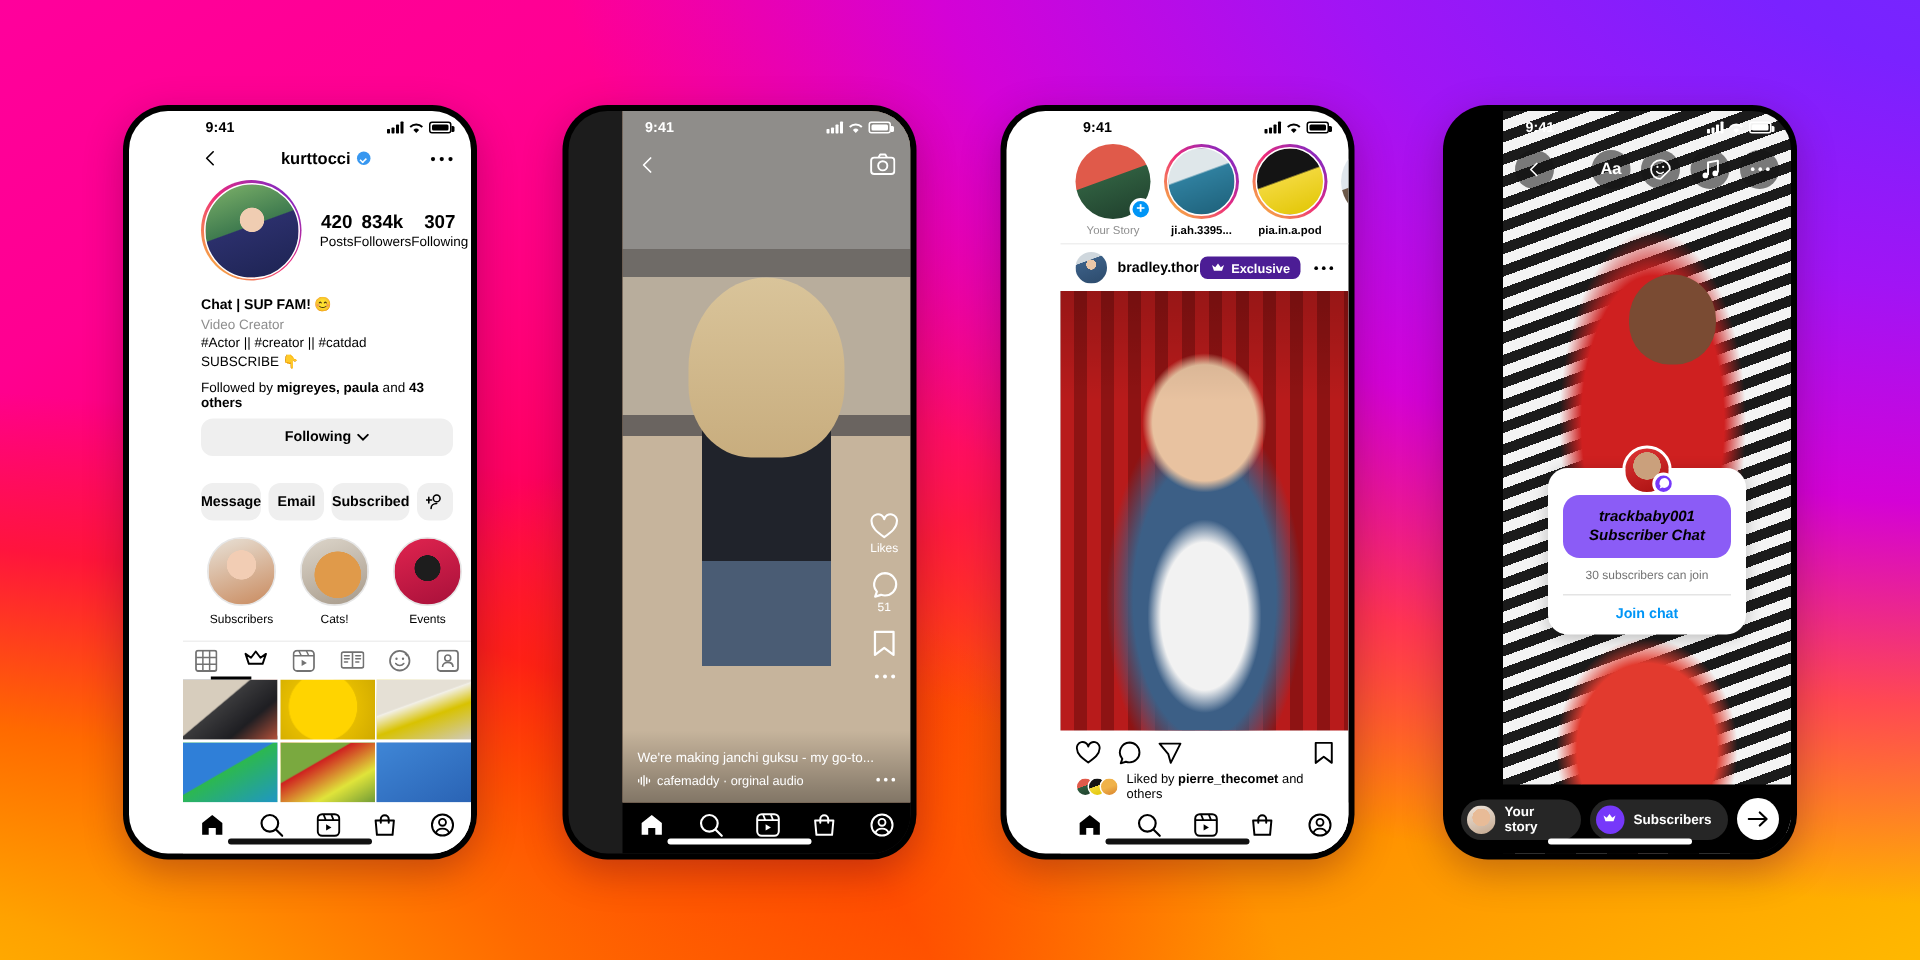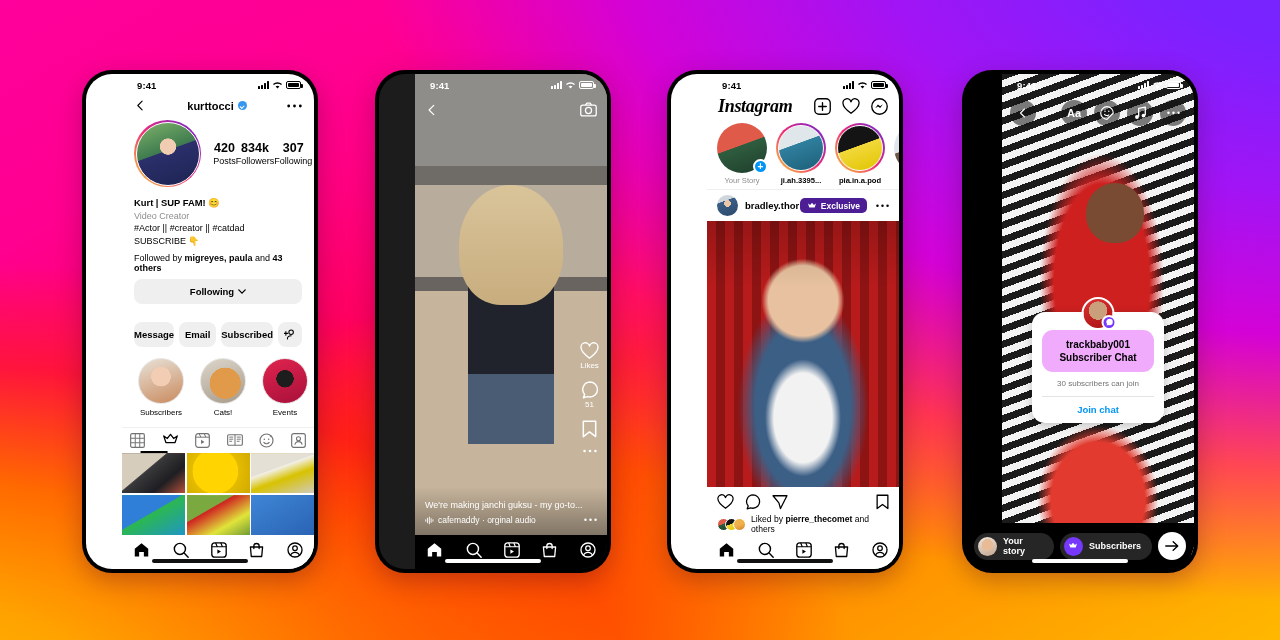--- a/index.html
+++ b/index.html
@@ -174,21 +174,21 @@
     position:absolute; left:50%; transform:translateX(-50%); top:48%;
     width:132px; background:#fff; border-radius:13px; padding: 18px 10px 0;
     text-align:center; box-shadow:0 2px 10px rgba(0,0,0,.22);
   }
   .sticker .head-av { position:absolute; top:-15px; left:50%; transform:translateX(-50%);
                       width:33px; height:33px; border:2px solid #fff; }
   .sticker .mini {
     position:absolute; right:-4px; bottom:-2px; width:15px; height:15px; border-radius:50%;
     background:#7638fa; border:2px solid #fff; display:flex; align-items:center; justify-content:center;
   }
-  .bubble { background:#f0abfc; border-radius:11px; padding: 8px 6px; }
+  .bubble { background:#8b5cf6; border-radius:11px; padding: 8px 6px; font-style: italic; }
   .bubble .t { font-size:10px; font-weight:bold; color:#000; line-height:1.3; }
   .sticker .sub { font-size:8px; color:#737373; padding: 7px 0 8px; }
   .sticker .join { border-top:1px solid #e4e4e4; font-size:9.5px; font-weight:bold;
                    color:#0095f6; padding: 7px 0 8px; }
   .p4-bottom { position:absolute; left:0; right:0; bottom:0; height:46px;
                display:flex; align-items:center; gap:6px; padding: 0 8px; background:#000; }
   .pill { background:#262626; border-radius:16px; height:27px; display:flex;
           align-items:center; gap:6px; padding: 0 11px 0 4px; color:#fff; font-size:9px; font-weight:bold; flex:1; }
   .pill .av { width:19px; height:19px; }
   .pill .dot { width:19px; height:19px; border-radius:50%; background:#7638fa;
@@ -278,21 +278,21 @@
             <div class="l">Followers</div>
           </div>
           <div>
             <div class="n">307</div>
             <div class="l">Following</div>
           </div>
         </div>
       </div>
 
       <div class="p1-bio">
-        <div class="name">Kurt | SUP FAM! 😊</div>
+        <div class="name">Chat | SUP FAM! 😊</div>
         <div class="cat">Video Creator</div>
         <div>#Actor || #creator || #catdad</div>
         <div>SUBSCRIBE 👇</div>
       </div>
 
       <div class="p1-follow">
         <span>Followed by </span><b>migreyes, paula</b><span> and </span><b>43 others</b>
       </div>
 
       <div class="p1-btns">
@@ -532,36 +532,20 @@
               <i></i>
               <i></i>
             </span>
           <svg width="11" height="9" viewBox="0 0 11 9">
               <path d="M5.5 7.6 3.6 5.6a2.8 2.8 0 0 1 3.8 0zM1.9 4.1a5.3 5.3 0 0 1 7.2 0l.9-1a6.6 6.6 0 0 0-9 0z" fill="currentColor"></path>
             </svg>
           <span class="batt"></span>
         </span>
       </div>
 
-      <div class="p3-head">
-        <span class="p3-logo">Instagram</span>
-        <span class="p3-acts">
-          <svg width="17" height="17" viewBox="0 0 20 20">
-              <rect x=".9" y=".9" width="18.2" height="18.2" rx="5" fill="none" stroke="currentColor" stroke-width="1.6"></rect>
-              <path d="M10 5.6v8.8M5.6 10h8.8" stroke="currentColor" stroke-width="1.6" stroke-linecap="round"></path>
-            </svg>
-          <svg width="18" height="17" viewBox="0 0 22 20">
-              <path d="M11 18.2C5.6 14.3 1.3 11 1.3 6.6A4.9 4.9 0 0 1 11 4.4a4.9 4.9 0 0 1 9.7 2.2c0 4.4-4.3 7.7-9.7 11.6z" fill="none" stroke="currentColor" stroke-width="1.6" stroke-linejoin="round"></path>
-            </svg>
-          <svg width="17" height="17" viewBox="0 0 20 20">
-              <circle cx="10" cy="10" r="9.1" fill="none" stroke="currentColor" stroke-width="1.6"></circle>
-              <path d="M4.9 12.1 8.1 7.6l2.6 2 3.3-2.2-3.2 4.5-2.6-2z" fill="currentColor"></path>
-            </svg>
-        </span>
-      </div>
 
       <div class="p3-stories">
         <div class="st">
           <div class="pic">
             <div class="av ph-s0" style="width:50px;height:50px"></div>
             <span class="plusdot">+</span>
           </div>
           <div class="cap muted">Your Story</div>
         </div>
         <div class="st">

